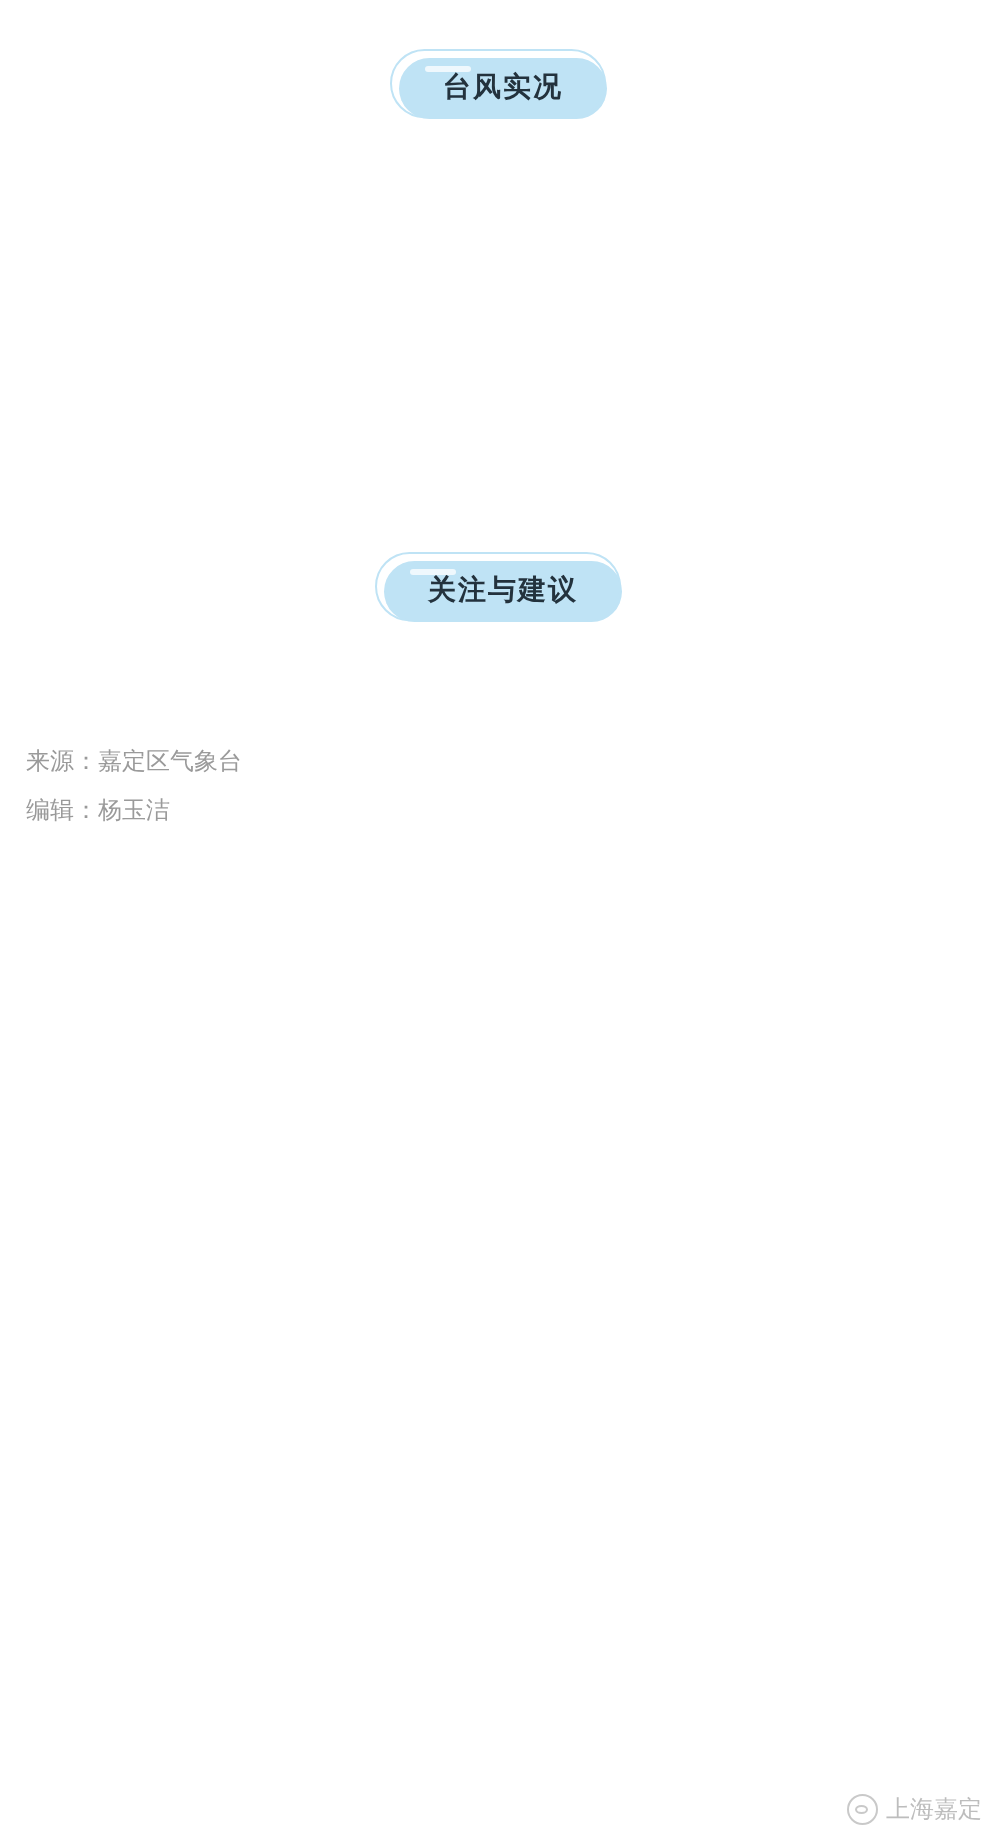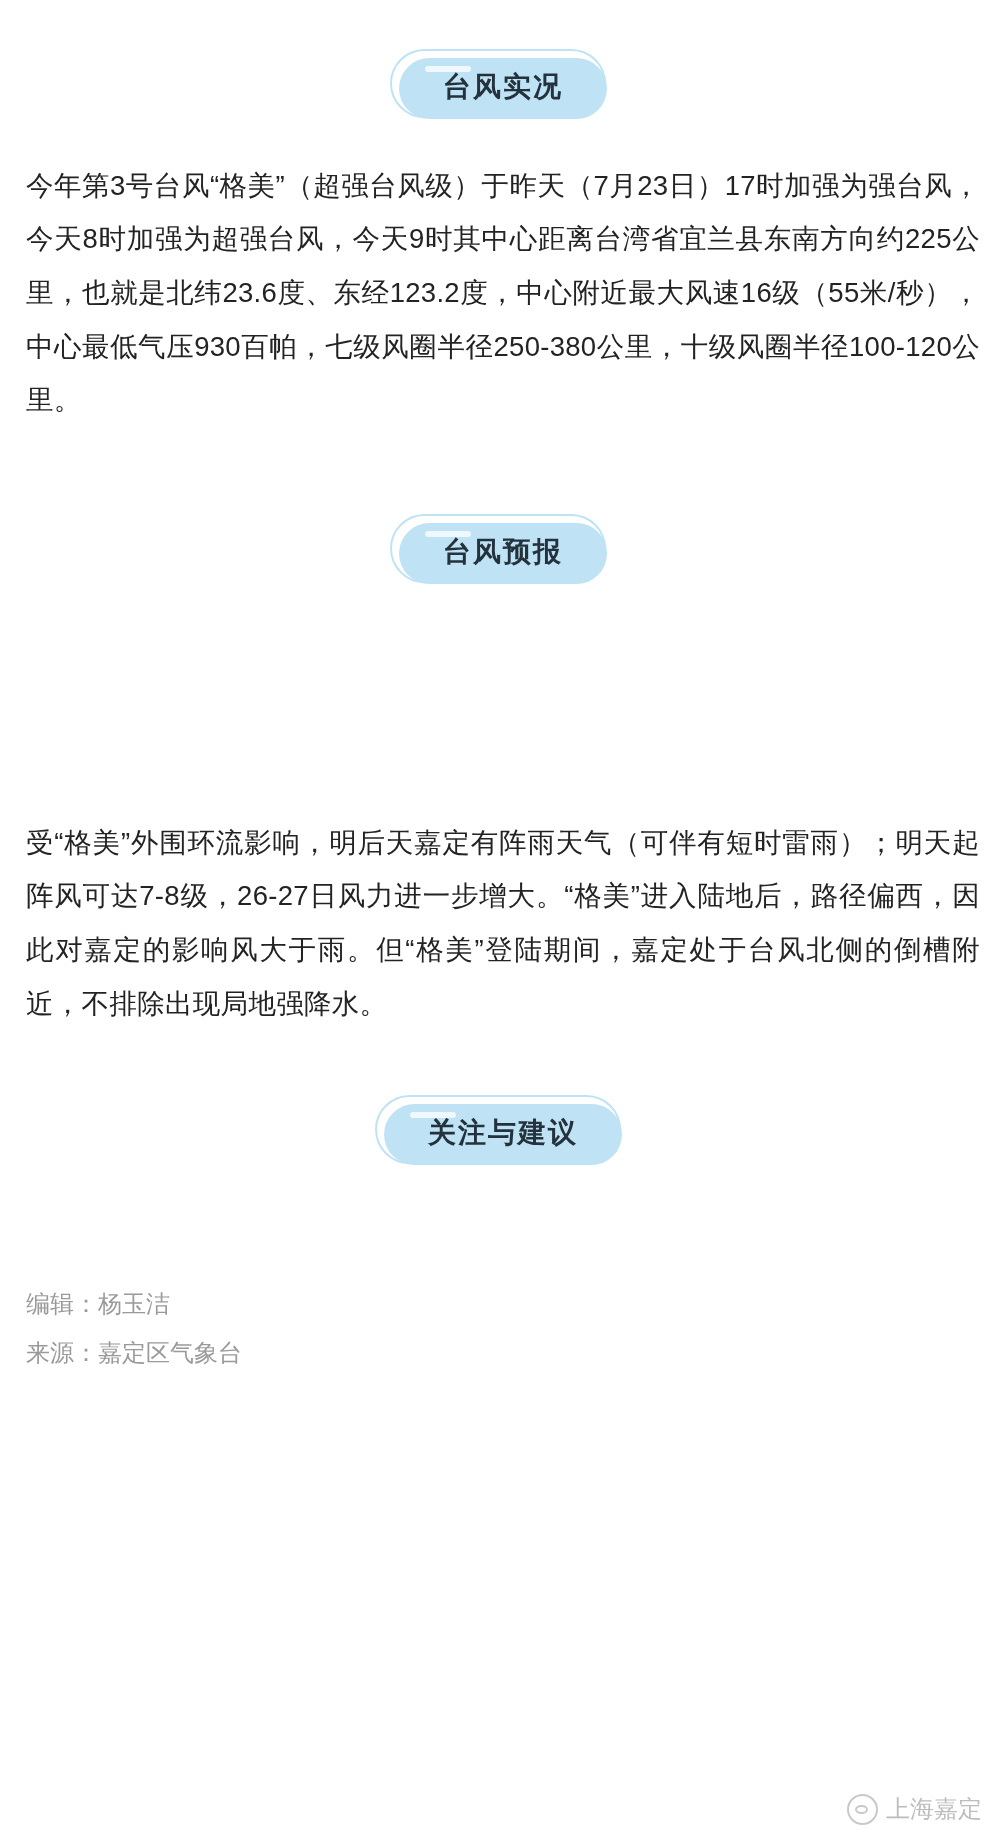--- a/index.html
+++ b/index.html
@@ -128,46 +128,41 @@
 <body>
 
 <div class="page">
 
   <div class="sp-a"></div>
 
   <div class="pill-wrap">
     <div class="pill">台风实况</div>
   </div>
   <div class="sp-b"></div>
-  <p class="para"><span>今年第3号台风“格美”（超强台风级）于昨天（7月23日）17时加强为强台风，今天8时加强为超强台风，今天9时其中心距离台湾省宜兰县东南方向约225公里，也就是北纬23.6度、东经123.2度，中心附近最大风速16级（55米/秒），中心最低气压930百帕，七级风圈半径250-380公里，十级风圈半径100-120公里。</span></p>
 
   <div class="sp-c"></div>
 
-  <div class="pill-wrap">
-    <div class="pill">台风预报</div>
-  </div>
   <div class="sp-d"></div>
 
   <div class="sp-c"></div>
 
   <div class="sp-d"></div>
-  <p class="para"><span>受“格美”外围环流影响，明后天嘉定有阵雨天气（可伴有短时雷雨）；明天起阵风可达7-8级，26-27日风力进一步增大。“格美”进入陆地后，路径偏西，因此对嘉定的影响风大于雨。但“格美”登陆期间，嘉定处于台风北侧的倒槽附近，不排除出现局地强降水。</span></p>
 
   <div class="sp-e"></div>
 
   <div class="pill-wrap">
     <div class="pill">关注与建议</div>
   </div>
   <div class="sp-b"></div>
 
   <div class="sp-e"></div>
 
   <div class="footer">
+    <div class="footer-row">来源：嘉定区气象台</div>
     <div class="footer-row">编辑：杨玉洁</div>
-    <div class="footer-row">来源：嘉定区气象台</div>
   </div>
 
 </div>
 
 <div class="watermark">
   <span class="wb-logo"></span>
   <span>上海嘉定</span>
 </div>
 
 </body></html>

